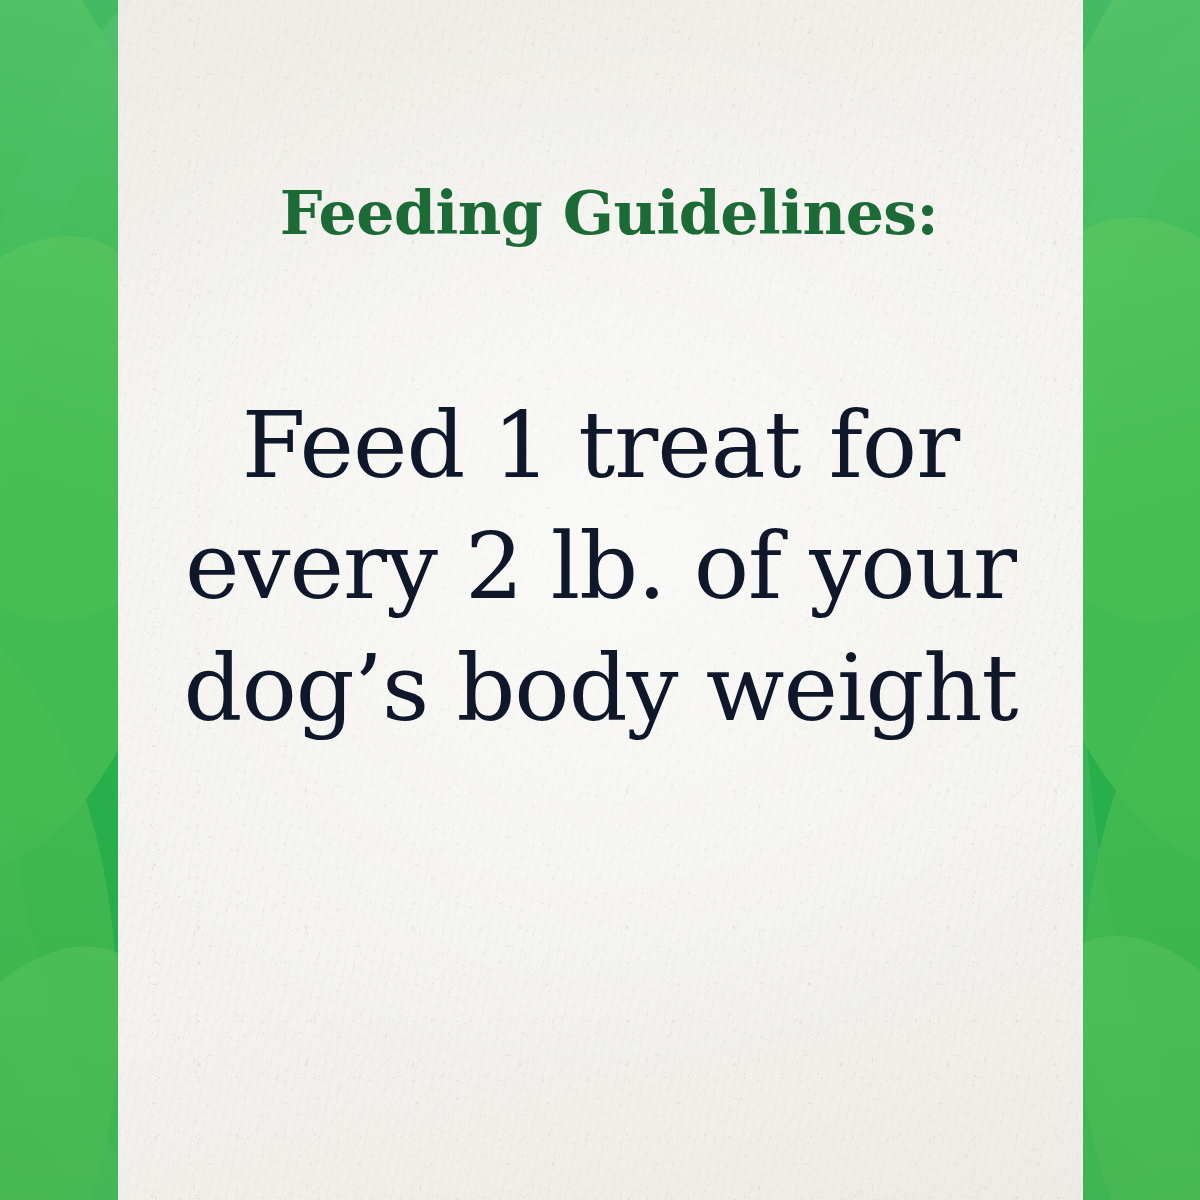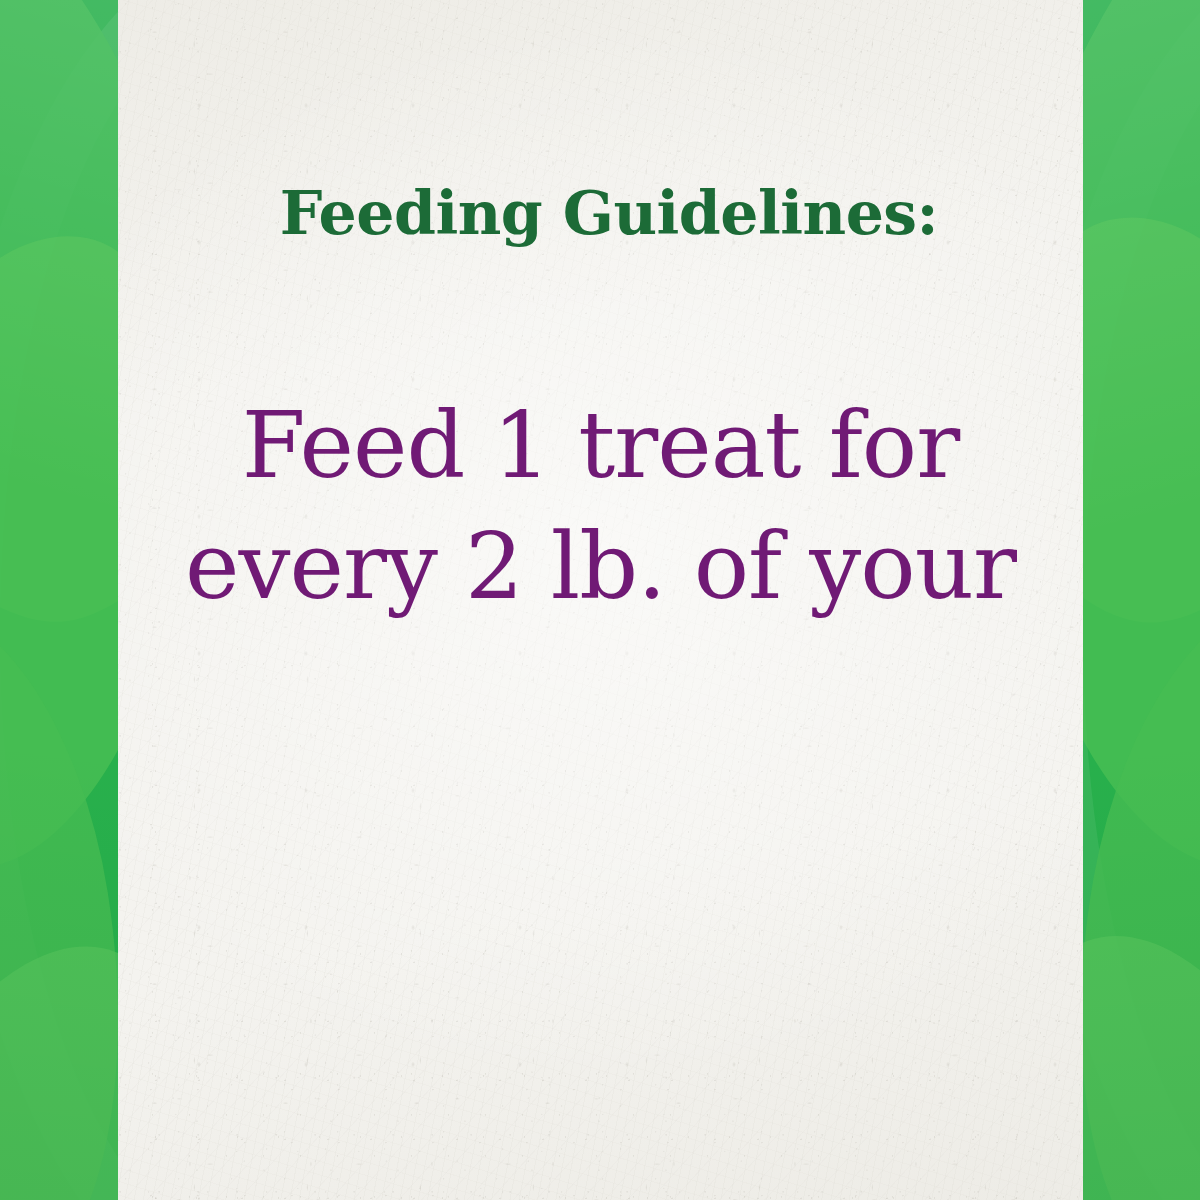--- a/index.html
+++ b/index.html
@@ -219,21 +219,21 @@
     white-space: nowrap;
     padding-left: 17px;
   }
 
   .body-copy {
     position: absolute;
     top: 385px;
     left: 0;
     right: 0;
     text-align: center;
-    color: #701a75;
+    color: #0f172a;
     font-family: "DejaVu Serif", "Liberation Serif", serif;
     font-weight: 400;
     font-size: 92px;
     line-height: 1.32;
     letter-spacing: -1px;
   }
   .body-copy .line {
     display: block;
     white-space: nowrap;
   }
@@ -268,16 +268,17 @@
     <div class="band-grad"></div>
   </div>
 
   <div class="content">
 
     <div class="heading">Feeding Guidelines:</div>
 
     <div class="body-copy">
       <span class="line">Feed 1 treat for</span>
       <span class="line">every 2 lb. of your</span>
+      <span class="line">dog’s body weight</span>
     </div>
 
   </div>
 </div>
 
 </body></html>

